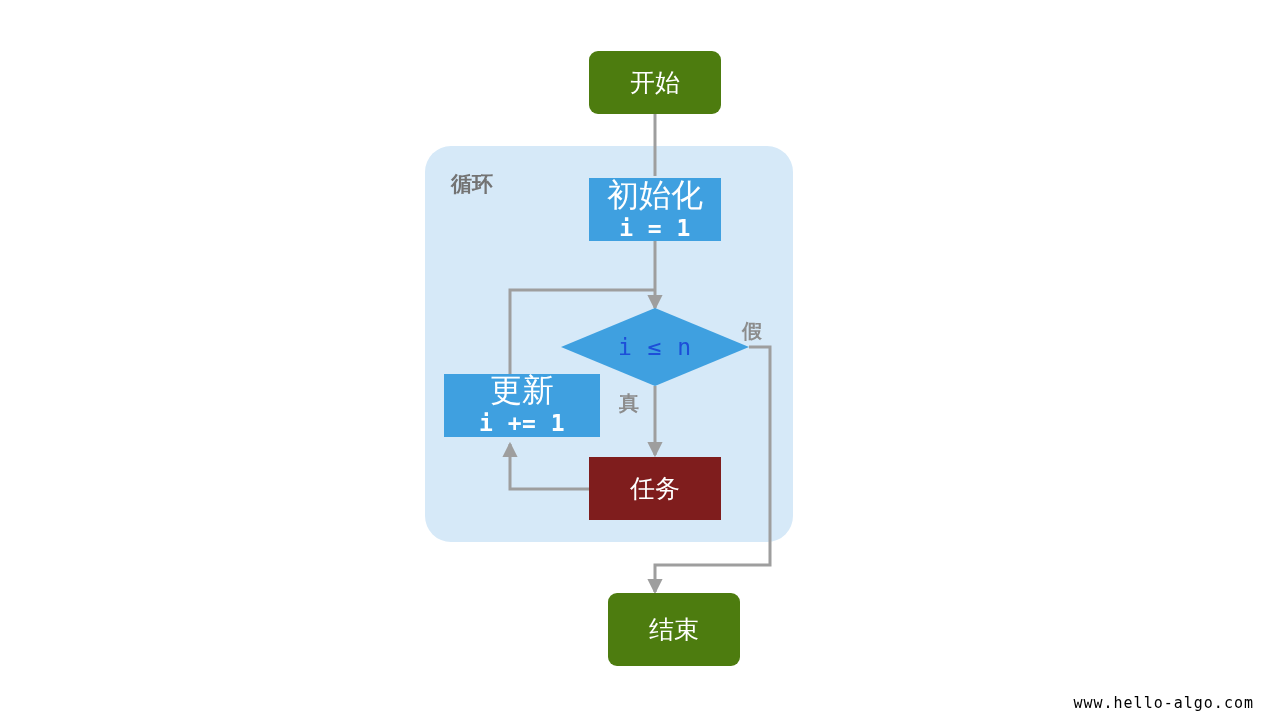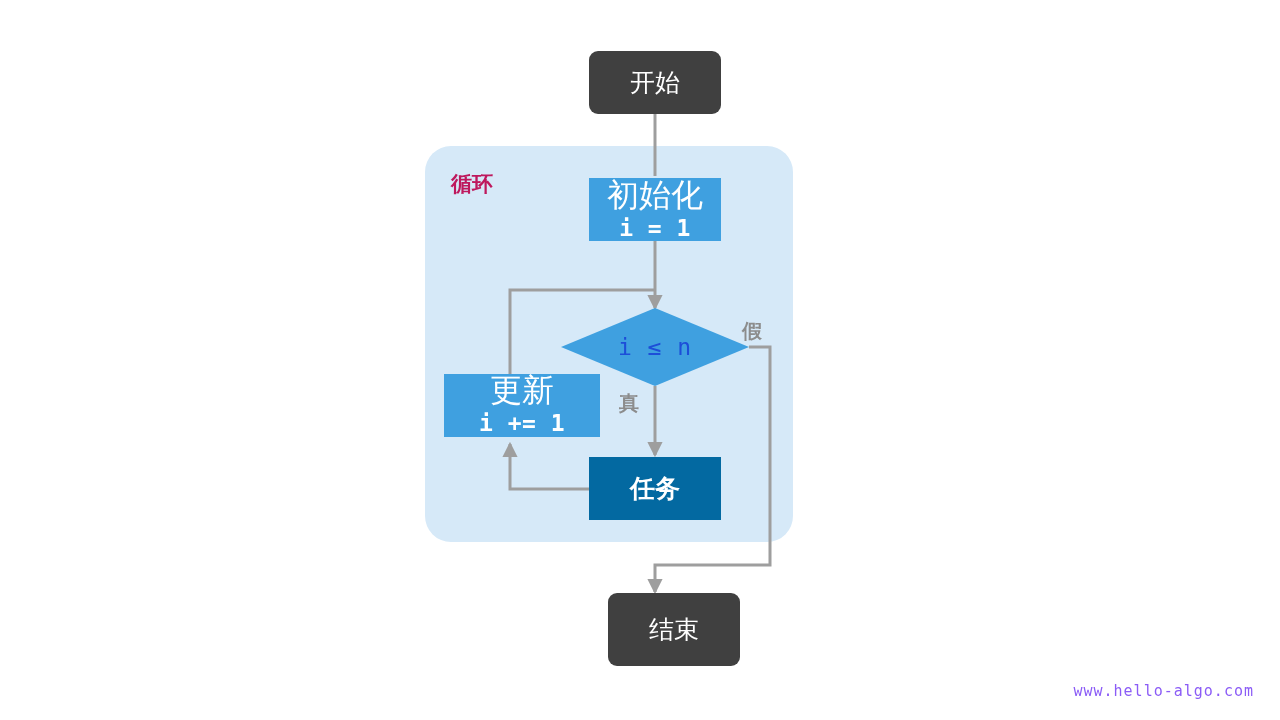--- a/index.html
+++ b/index.html
@@ -26,32 +26,31 @@
     display: flex;
     flex-direction: column;
     align-items: center;
     justify-content: center;
     color: #ffffff;
     text-align: center;
     line-height: 1.18;
     user-select: none;
   }
   .node-terminal {
-    background: #404040;
+    background: #4d7c0f;
     border-radius: 9px;
     font-size: 25px;
   }
   .node-process {
     background: #3fa0e0;
     font-size: 24px;
   }
   .node-task {
-    background: #0369a1;
+    background: #7f1d1d;
     font-size: 25px;
-    font-weight: bold;
   }
   .mono-line {
     font-family: "DejaVu Sans Mono", "Liberation Mono", monospace;
     font-size: 23px;
     letter-spacing: 0.5px;
     font-weight: bold;
   }
   .cjk-line {
     font-family: "DejaVu Sans", "Liberation Sans", sans-serif;
     font-size: 32px;
@@ -62,39 +61,39 @@
     align-items: center;
     justify-content: center;
     color: #1d4ed8;
     font-family: "DejaVu Sans Mono", "Liberation Mono", monospace;
     font-size: 23px;
     letter-spacing: 1px;
     user-select: none;
   }
   .loop-title {
     position: absolute;
-    color: #be185d;
+    color: #737373;
     font-family: "DejaVu Sans", "Liberation Sans", sans-serif;
     font-size: 21px;
     font-weight: bold;
     user-select: none;
   }
   .edge-label {
     position: absolute;
     color: #8c8c8c;
     font-family: "DejaVu Sans", "Liberation Sans", sans-serif;
     font-size: 20px;
     font-weight: bold;
     user-select: none;
   }
   .watermark {
     position: absolute;
     right: 26px;
-    bottom: 20px;
-    color: #8b5cf6;
+    bottom: 8px;
+    color: #000000;
     font-family: "DejaVu Sans Mono", "Liberation Mono", monospace;
     font-size: 15px;
     letter-spacing: 1px;
     user-select: none;
   }
 </style>
 </head>
 <body>
 
 <svg id="canvas" viewBox="0 0 1280 720" xmlns="http://www.w3.org/2000/svg">

